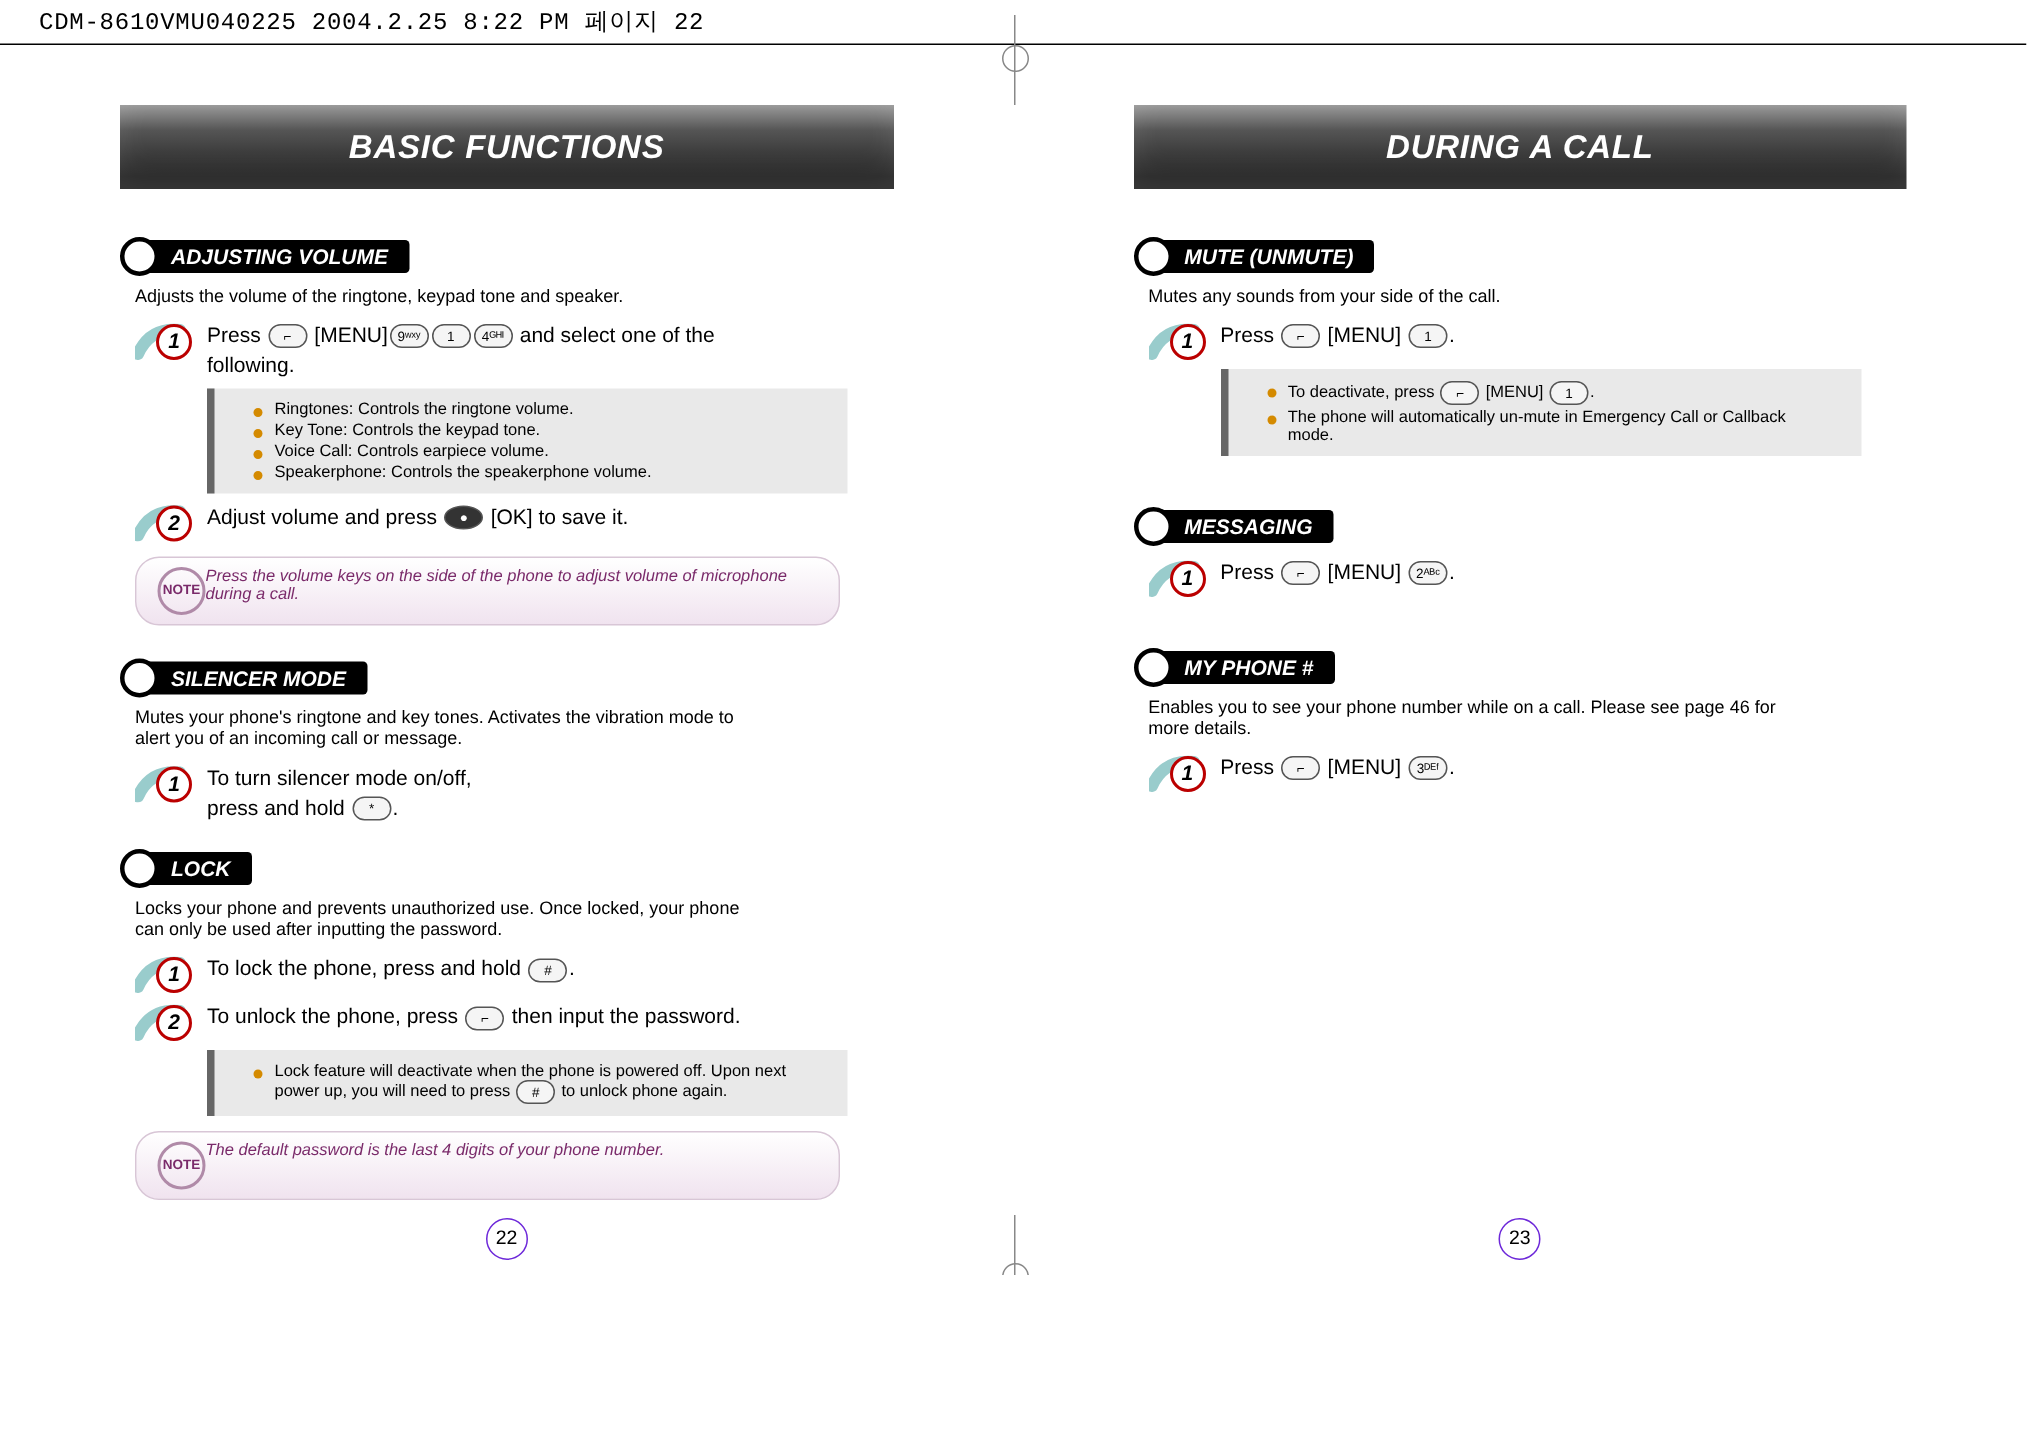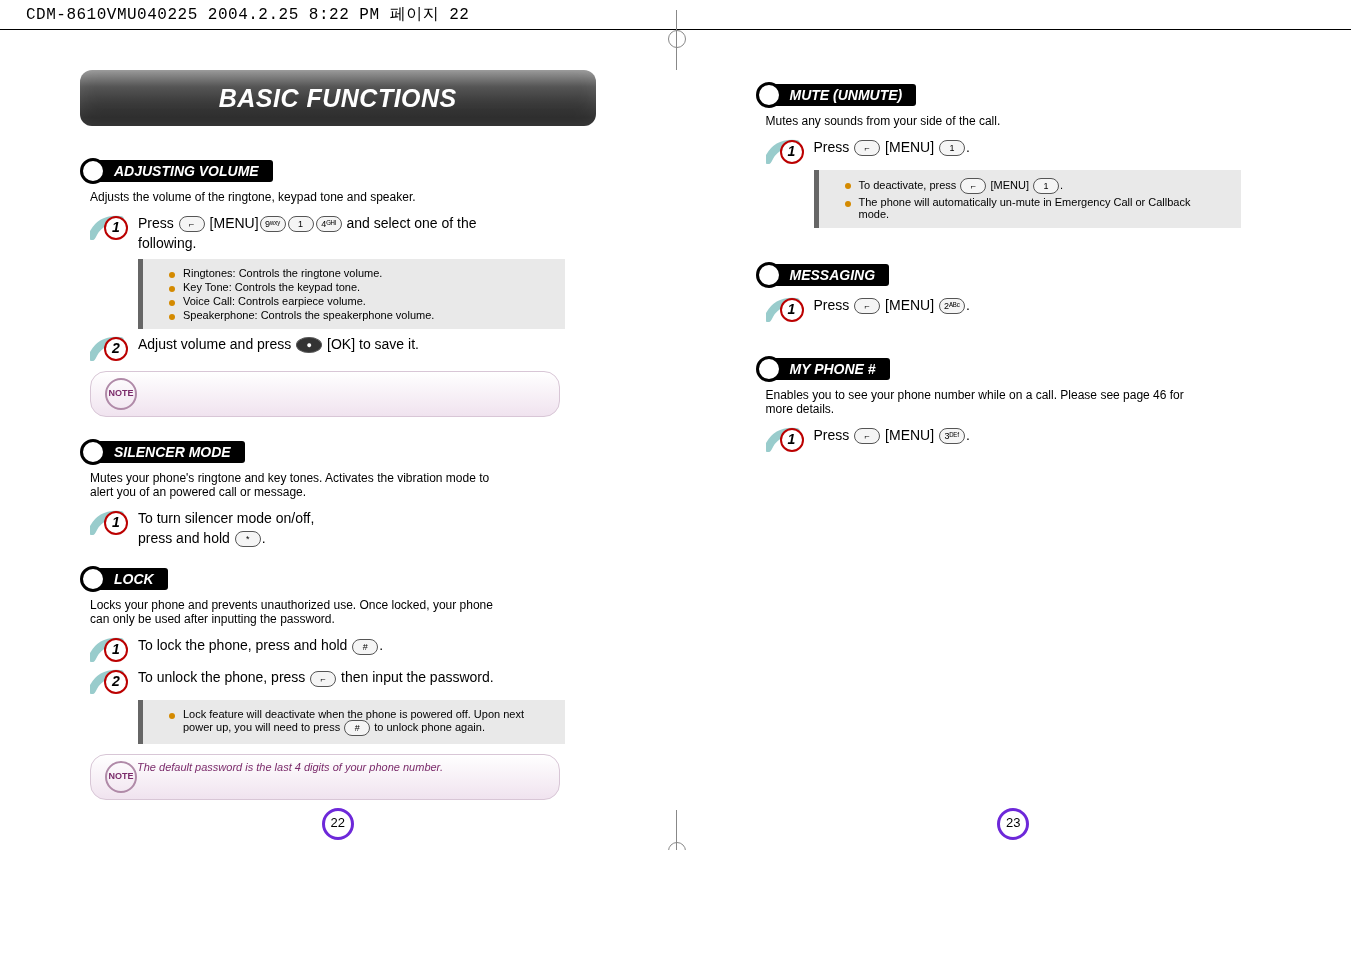--- a/index.html
+++ b/index.html
@@ -20,27 +20,27 @@
     display: flex;
   }
   .page {
     width: 50%;
     position: relative;
     padding: 40px 60px 40px 60px;
     box-sizing: border-box;
   }
   .page-header {
     height: 56px;
-    border-radius: 12px;
+    border-radius: 0;
     margin: 0 20px 20px 20px;
     background: linear-gradient(to bottom, #9a9a9a 0%, #555 30%, #222 85%);
     box-shadow: inset 0 -10px 20px rgba(255,255,255,0.1);
     color: #fff;
     font-weight: bold;
-    font-size: 25px;
+    font-size: 22px;
     text-align: center;
     line-height: 56px;
     letter-spacing: 0.5px;
     font-style: italic;
   }
   .section-title {
     display: inline-block;
     background: #000;
     color: #fff;
     font-weight: bold;
@@ -138,21 +138,21 @@
   }
   .note .note-icon{
     width:28px;height:28px;border:2px solid #b08aa8;border-radius:50%;
     text-align:center;line-height:26px;font-size:9px;font-style:normal;
     color:#7a2a6a;margin-right:0;flex-shrink:0;font-weight:bold;
   }
   .page-num {
     position:absolute;
     bottom:10px;
     width:26px;height:26px;
-    border:3px solid #6d28d9;
+    border:1px solid #6d28d9;
     border-radius:50%;
     text-align:center;
     line-height:24px;
     font-size:13px;
     background:#fff;
   }
   .page-num.l{ left:50%; transform:translateX(-50%);}
   .crop-v{position:absolute;height:60px;width:1px;background:#888;}
   .crop-circ{position:absolute;width:16px;height:16px;border:1px solid #888;border-radius:50%;}
   .reg-top{ position:absolute; top:0; left:50%; transform:translateX(-50%);}  
@@ -219,25 +219,26 @@
             </svg>
           <div class="step-badge">2</div>
         </div>
         <div class="step-text">
           <span>Adjust volume and press </span><span class="key-icon" style="border-radius:50%;background:#333;color:#fff;">●</span> <span>[OK] to save it.</span>
         </div>
       </div>
 
       <div class="note">
         <div class="note-icon">NOTE</div>
+        <div>Press the volume keys on the side of the phone to adjust volume of microphone during a call.</div>
       </div>
 
       
       <div class="section-title">SILENCER MODE</div>
-      <div class="section-desc">Mutes your phone's ringtone and key tones. Activates the vibration mode to alert you of an powered call or message.</div>
+      <div class="section-desc">Mutes your phone's ringtone and key tones. Activates the vibration mode to alert you of an incoming call or message.</div>
 
       <div class="step">
         <div class="step-num">
           <svg viewBox="0 0 40 26">
               <path d="M2 22 Q10 4 30 6" fill="none" stroke="#9cc" stroke-width="8" stroke-linecap="round"></path>
             </svg>
           <div class="step-badge">1</div>
         </div>
         <div class="step-text">
           <div>To turn silencer mode on/off,</div>
@@ -284,20 +285,21 @@
         <div class="note-icon">NOTE</div>
         <div>The default password is the last 4 digits of your phone number.</div>
       </div>
     </div>
 
     <div class="page-num l">22</div>
   </div>
 
   <div class="page">
 
+    <div class="page-header">DURING A CALL</div>
 
     <div class="content">
 
       
       <div class="section-title">MUTE (UNMUTE)</div>
       <div class="section-desc">Mutes any sounds from your side of the call.</div>
 
       <div class="step">
         <div class="step-num">
           <svg viewBox="0 0 40 26">

